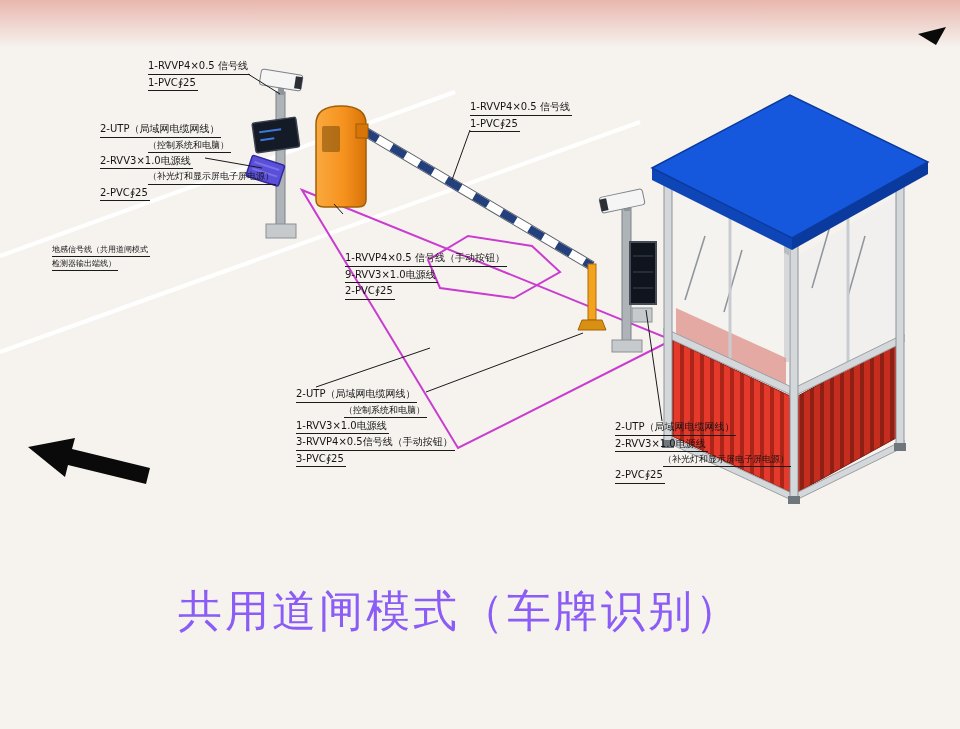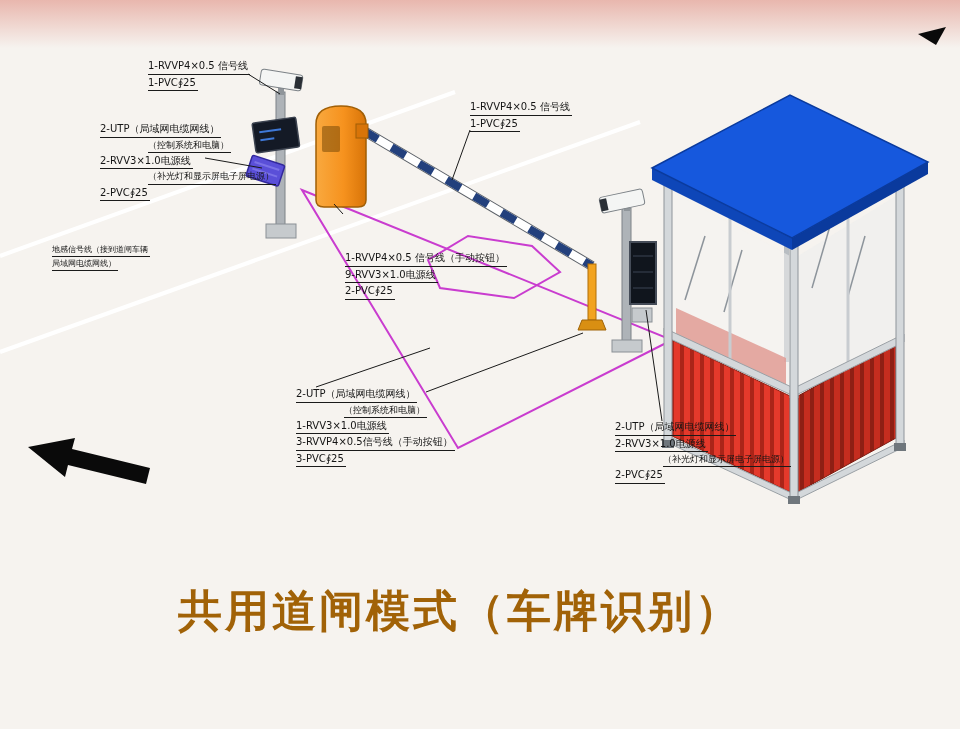--- a/index.html
+++ b/index.html
@@ -6,21 +6,21 @@
   body{width:960px;height:729px;overflow:hidden;background:#f6f3ef;
        font-family:"DejaVu Sans",sans-serif;}
   #stage{position:relative;width:960px;height:729px;}
   #stage svg{position:absolute;left:0;top:0;}
   .lbl{position:absolute;color:#141414;font-size:10px;line-height:1.25;text-align:right;}
   .lbl-line{display:block;width:max-content;border-bottom:1px solid #1a1a1a;
             padding:0 2px 1px 0;margin-bottom:2px;white-space:nowrap;}
   .lbl-line.sm{font-size:9px;margin-left:48px;}
   .lbl.tiny{font-size:8px;}
   #title{position:absolute;left:160px;top:582px;width:600px;text-align:center;
-         font-size:44px;font-weight:700;letter-spacing:3px;color:#a16207;
+         font-size:44px;font-weight:400;letter-spacing:3px;color:#8b5cf6;
          white-space:nowrap;}
 </style>
 </head>
 <body>
 
 <div id="stage">
 
 <svg width="960" height="729" viewBox="0 0 960 729">
   <defs>
     <linearGradient id="pinkTop" x1="0" y1="0" x2="0" y2="1">
@@ -171,22 +171,22 @@
 
   <div class="lbl" style="left:100px;top:123px;">
     <span class="lbl-line">2-UTP（局域网电缆网线）</span>
     <span class="lbl-line sm">（控制系统和电脑）</span>
     <span class="lbl-line">2-RVV3×1.0电源线</span>
     <span class="lbl-line sm">（补光灯和显示屏电子屏电源）</span>
     <span class="lbl-line">2-PVC∮25</span>
   </div>
 
   <div class="lbl tiny" style="left:52px;top:245px;">
-    <span class="lbl-line">地感信号线（接到道闸车辆</span>
-    <span class="lbl-line">局域网电缆网线）</span>
+    <span class="lbl-line">地感信号线（共用道闸模式</span>
+    <span class="lbl-line">检测器输出端线）</span>
   </div>
 
   <div class="lbl" style="left:345px;top:212px;margin-top:40px;">
     <span class="lbl-line">1-RVVP4×0.5 信号线（手动按钮）</span>
     <span class="lbl-line">9-RVV3×1.0电源线</span>
     <span class="lbl-line">2-PVC∮25</span>
   </div>
 
   <div class="lbl" style="left:470px;top:101px;">
     <span class="lbl-line">1-RVVP4×0.5 信号线</span>

